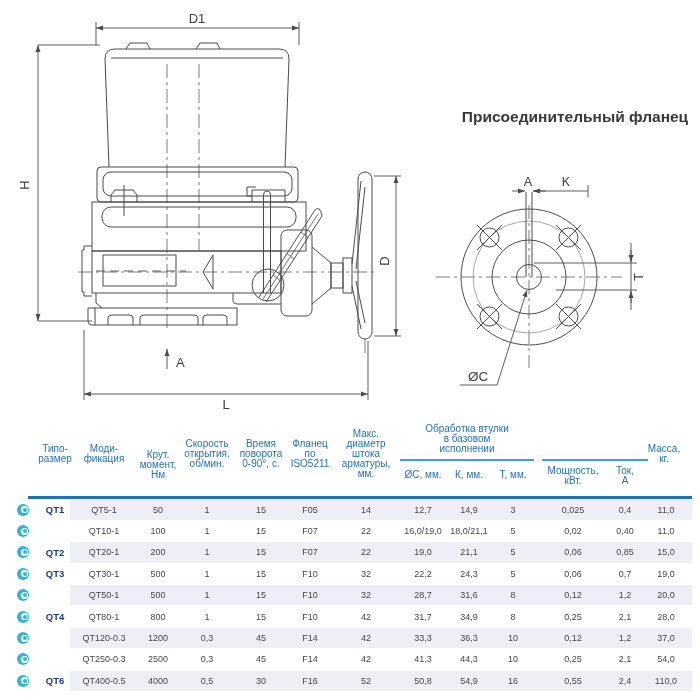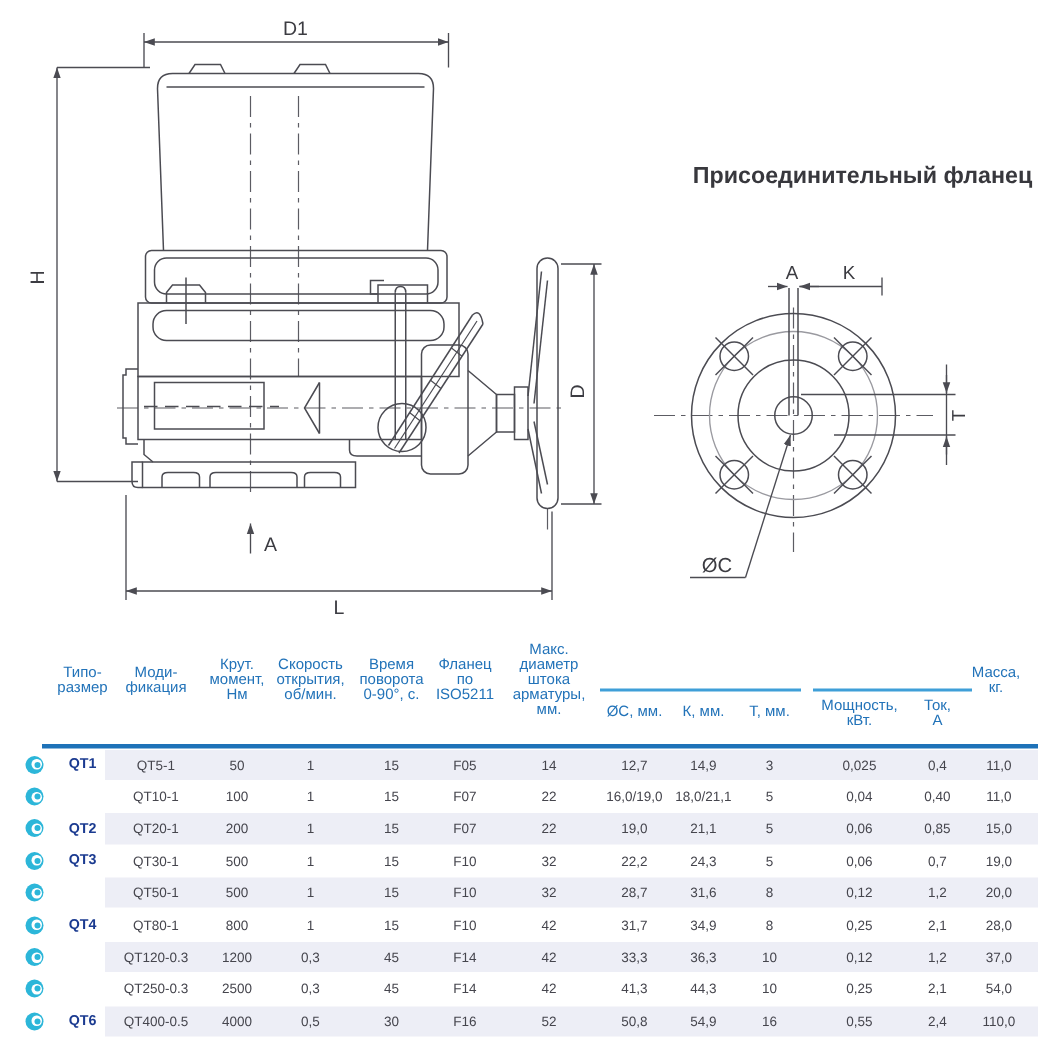--- a/index.html
+++ b/index.html
@@ -193,38 +193,41 @@
       </g>
     </g>
   </svg>
 
   <div class="tbl">
     <div class="thead">
       <div class="hc" style="left:19px;width:60px;top:26px">Типо-
 размер</div>
       <div class="hc" style="left:68px;width:60px;top:26px">Моди-
 фикация</div>
-      <div class="hc" style="left:122px;width:60px;top:21px">Крут.
+      <div class="hc" style="left:122px;width:60px;top:32px">Крут.
 момент,
 Нм</div>
       <div class="hc" style="left:171px;width:60px;top:21px">Скорость
 открытия,
 об/мин.</div>
       <div class="hc" style="left:225px;width:60px;top:21px">Время
 поворота
 0-90°, с.</div>
       <div class="hc" style="left:274px;width:60px;top:21px">Фланец
 по
 ISO5211</div>
       <div class="hc" style="left:324px;width:72px;top:11px">Макс.
 диаметр
 штока
 арматуры,
 мм.</div>
 
+      <div class="hc" style="left:394px;width:134px;top:6px">Обработка втулки
+в базовом
+исполнении</div>
       <div class="uline" style="left:394px;width:134px;top:41px"></div>
       <div class="hc" style="left:390px;width:54px;top:52px">ØС, мм.</div>
       <div class="hc" style="left:436px;width:54px;top:52px">К, мм.</div>
       <div class="hc" style="left:480px;width:54px;top:52px">Т, мм.</div>
 
       <div class="uline" style="left:536px;width:106px;top:41px"></div>
       <div class="hc" style="left:530px;width:74px;top:48px">Мощность,
 кВт.</div>
       <div class="hc" style="left:594px;width:50px;top:48px">Ток,
 А</div>
@@ -257,21 +260,21 @@
           <div class="cell gcell"></div>
           <div class="cell">QT10-1</div>
           <div class="cell">100</div>
           <div class="cell">1</div>
           <div class="cell">15</div>
           <div class="cell">F07</div>
           <div class="cell">22</div>
           <div class="cell">16,0/19,0</div>
           <div class="cell">18,0/21,1</div>
           <div class="cell">5</div>
-          <div class="cell">0,04</div>
+          <div class="cell">0,02</div>
           <div class="cell">0,40</div>
           <div class="cell">11,0</div>
         </div>
         <div class="trow shaded">
           <div class="rowbg"></div>
           <div class="cell"><span class="bullet"></span></div>
           <div class="cell gcell">QT2</div>
           <div class="cell">QT20-1</div>
           <div class="cell">200</div>
           <div class="cell">1</div>

